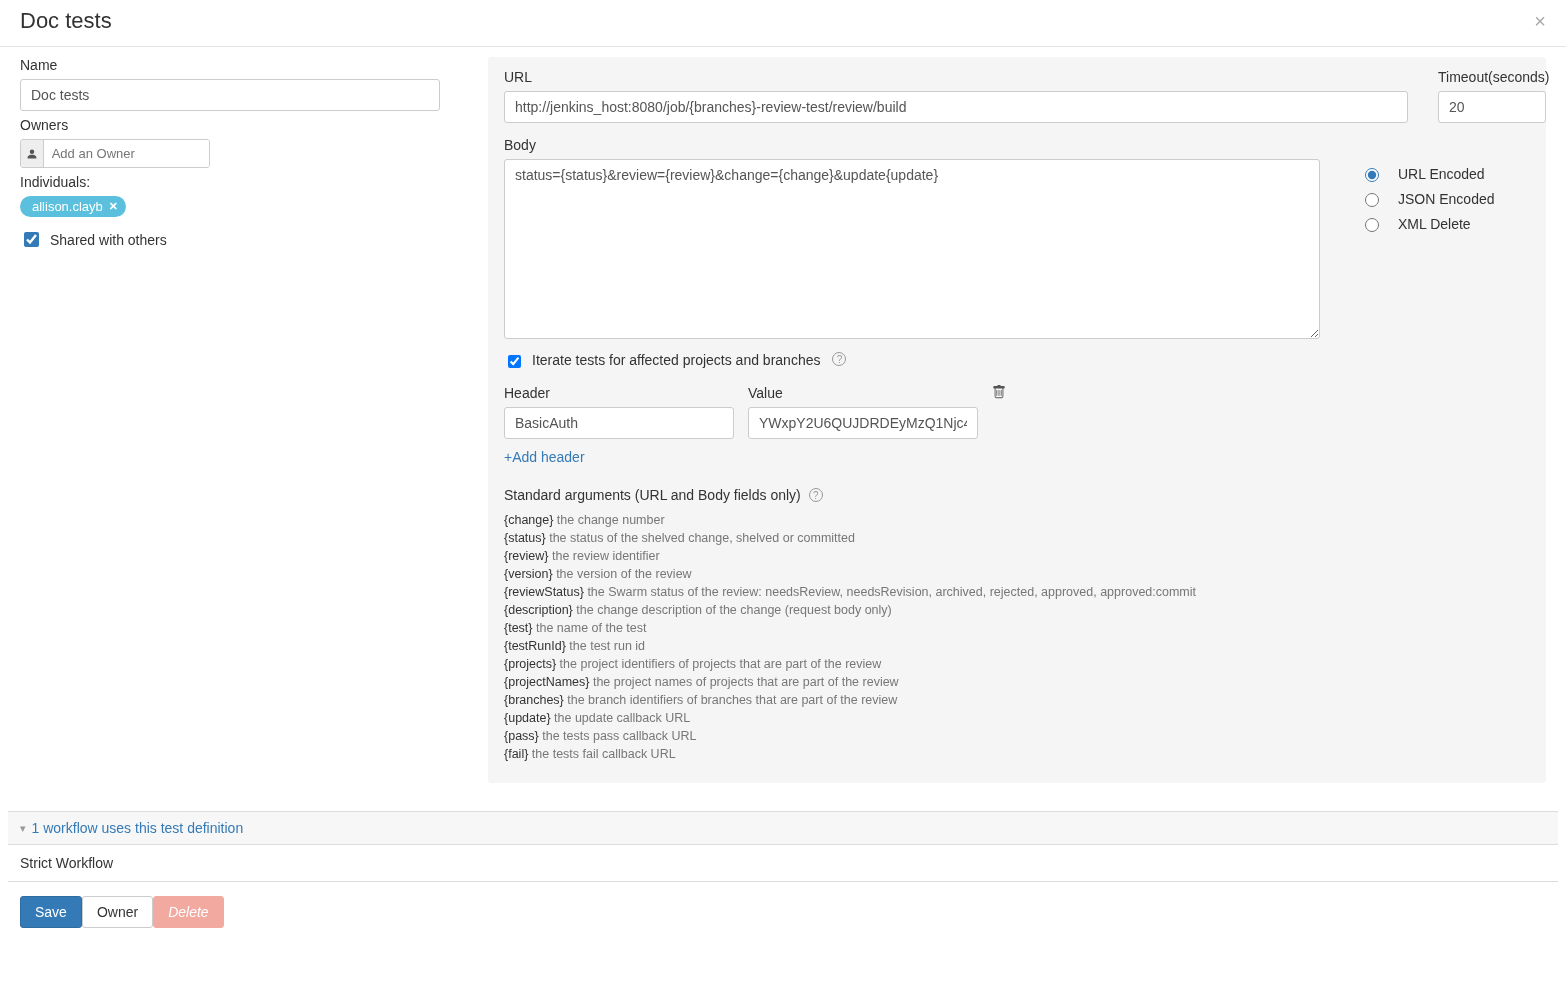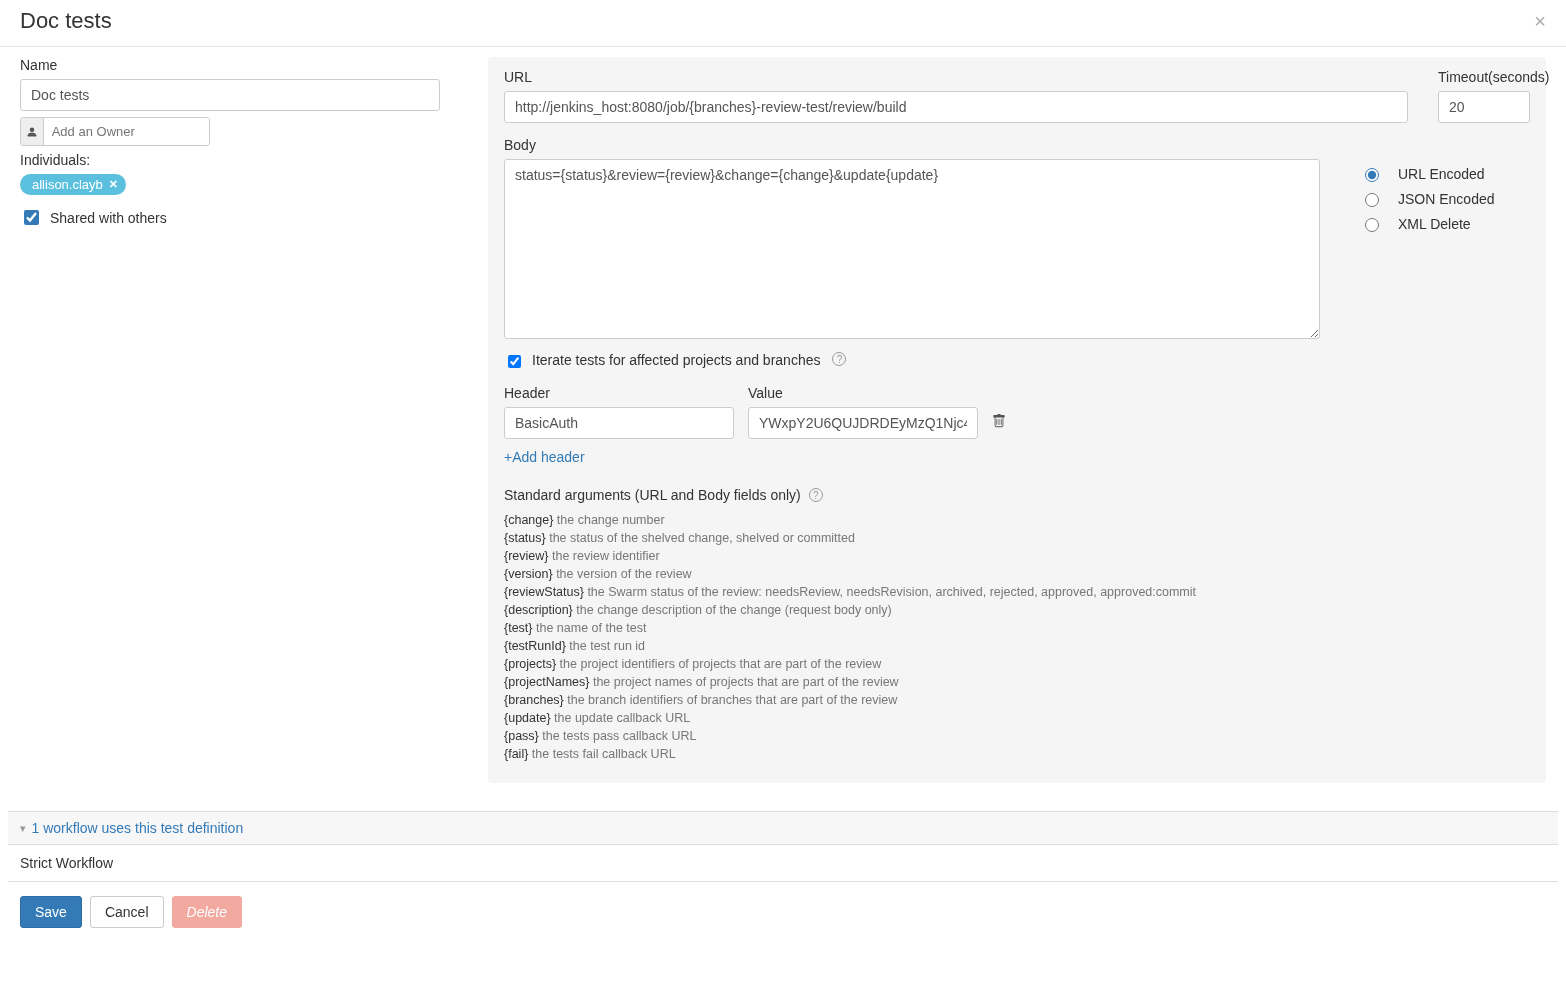--- a/index.html
+++ b/index.html
@@ -110,21 +110,21 @@
     gap: 8px;
     margin-top: 12px;
   }
   .checkbox-row input[type=checkbox] {
     width: 15px; height: 15px;
     accent-color: #337ab7;
   }
   .right-top { display: flex; gap: 30px; }
   .url-col { flex: 1; }
   .timeout-col { width: 92px; }
-  .timeout-input { width: 92px; }
+  .timeout-input { width: 108px; }
   .body-row { display: flex; gap: 40px; align-items: flex-start; margin-top: 14px; }
   .body-col { flex: 1; }
   .encoding-col { width: 170px; padding-top: 28px; }
   .body-textarea {
     height: 180px;
     resize: both;
   }
   .radio-row {
     display: flex;
     align-items: center;
@@ -150,21 +150,21 @@
     border: 1px solid #999;
     border-radius: 50%;
     font-size: 10px;
     color: #999;
     margin-left: 4px;
   }
   .header-row {
     display: flex;
     gap: 14px;
     margin-top: 14px;
-    align-items: flex-end;
+    align-items: flex-start;
   }
   .header-col { width: 230px; }
   .value-col { width: 230px; }
   .trash-icon {
     color: #555;
     cursor: pointer;
     padding-bottom: 8px;
     font-size: 15px;
   }
   .add-header {
@@ -211,21 +211,20 @@
   }
   .workflow-body {
     background: #fff;
     padding: 10px 12px;
     font-size: 14px;
     color: #333;
   }
   .footer {
     padding: 14px 20px;
     display: flex;
-    gap: 8px;
   }
   .btn {
     padding: 7px 14px;
     font-size: 14px;
     border-radius: 3px;
     cursor: pointer;
     border: 1px solid transparent;
   }
   .btn-primary { background: #337ab7; color: #fff; border-color: #2e6da4; }
   .btn-default { background: #fff; color: #333; border-color: #ccc; }
@@ -245,20 +244,21 @@
     <div class="left-col">
       <div class="form-group">
         <label class="form-label">Name</label>
         <input class="form-input" type="text" value="Doc tests" style="">
       </div>
 
       <div class="form-group">
       </div>
 
       <div class="form-group">
+        <label class="form-label">Owners</label>
         <div class="owner-input-wrap">
           <span class="owner-icon">
             <svg width="12" height="12" viewBox="0 0 16 16" fill="currentColor">
                 <path d="M8 8a3 3 0 1 0 0-6 3 3 0 0 0 0 6zm-5 6s-1 0-1-1 1-4 6-4 6 3 6 4-1 1-1 1H3z"></path>
               </svg>
           </span>
           <input class="owner-input" type="text" placeholder="Add an Owner" style="">
         </div>
       </div>
 
@@ -360,16 +360,16 @@
   <div class="workflow-section">
     <div class="workflow-header">
       <span class="chevron">▾</span>
       <span>1 workflow uses this test definition</span>
     </div>
     <div class="workflow-body">Strict Workflow</div>
   </div>
 
   <div class="footer">
     <button class="btn btn-primary">Save</button>
-    <button class="btn btn-default">Cancel</button>
+    <button class="btn btn-default">Owner</button>
     <button class="btn btn-danger-soft">Delete</button>
   </div>
 </div>
 
 </body></html>

